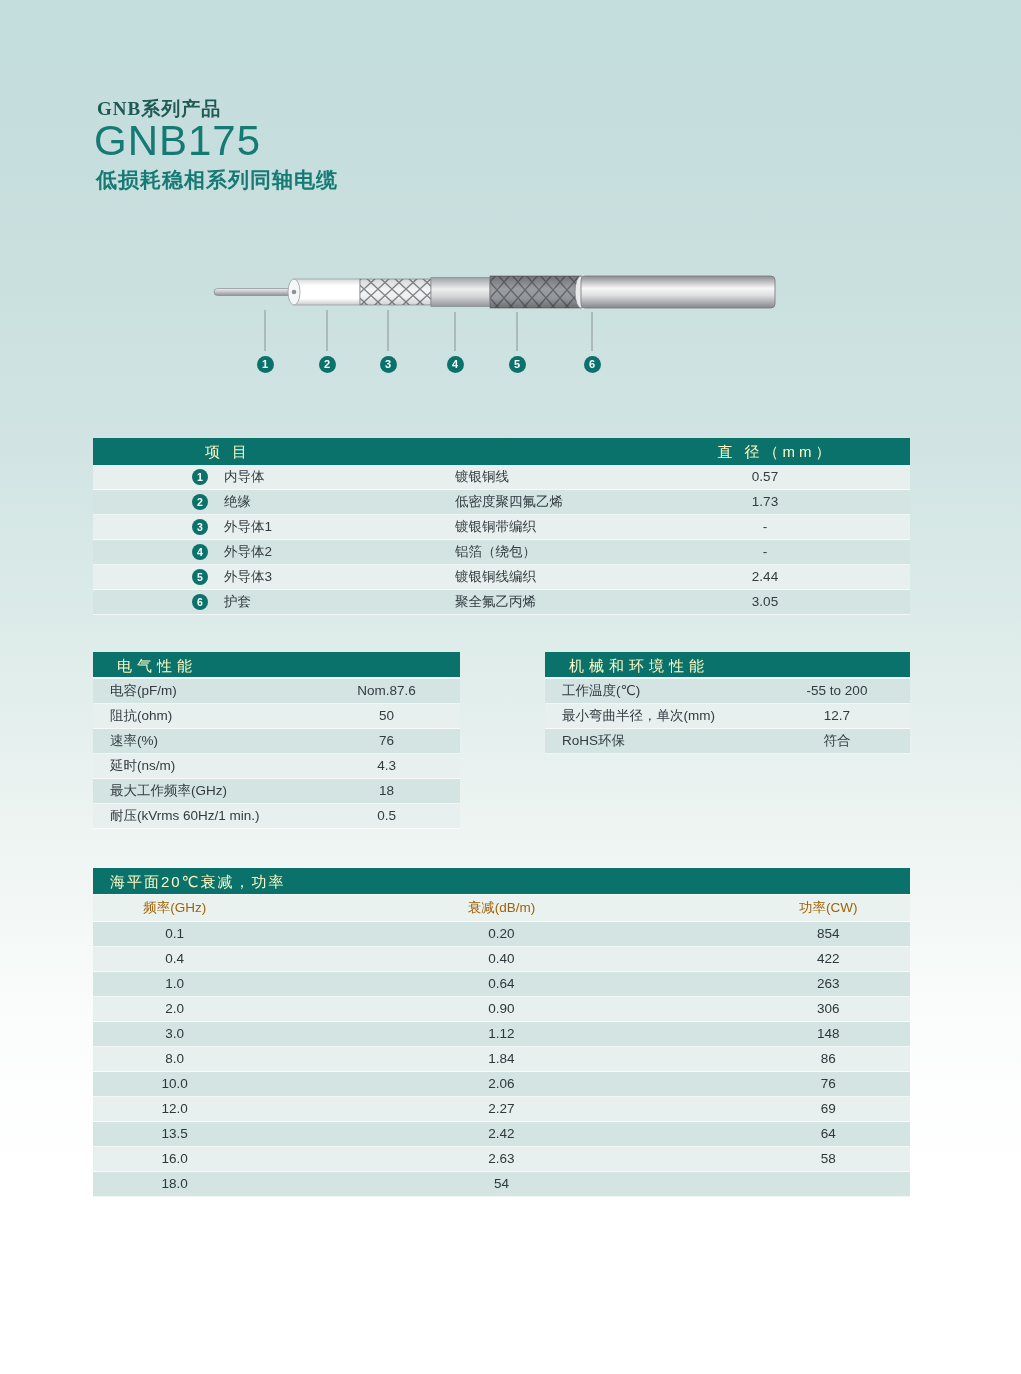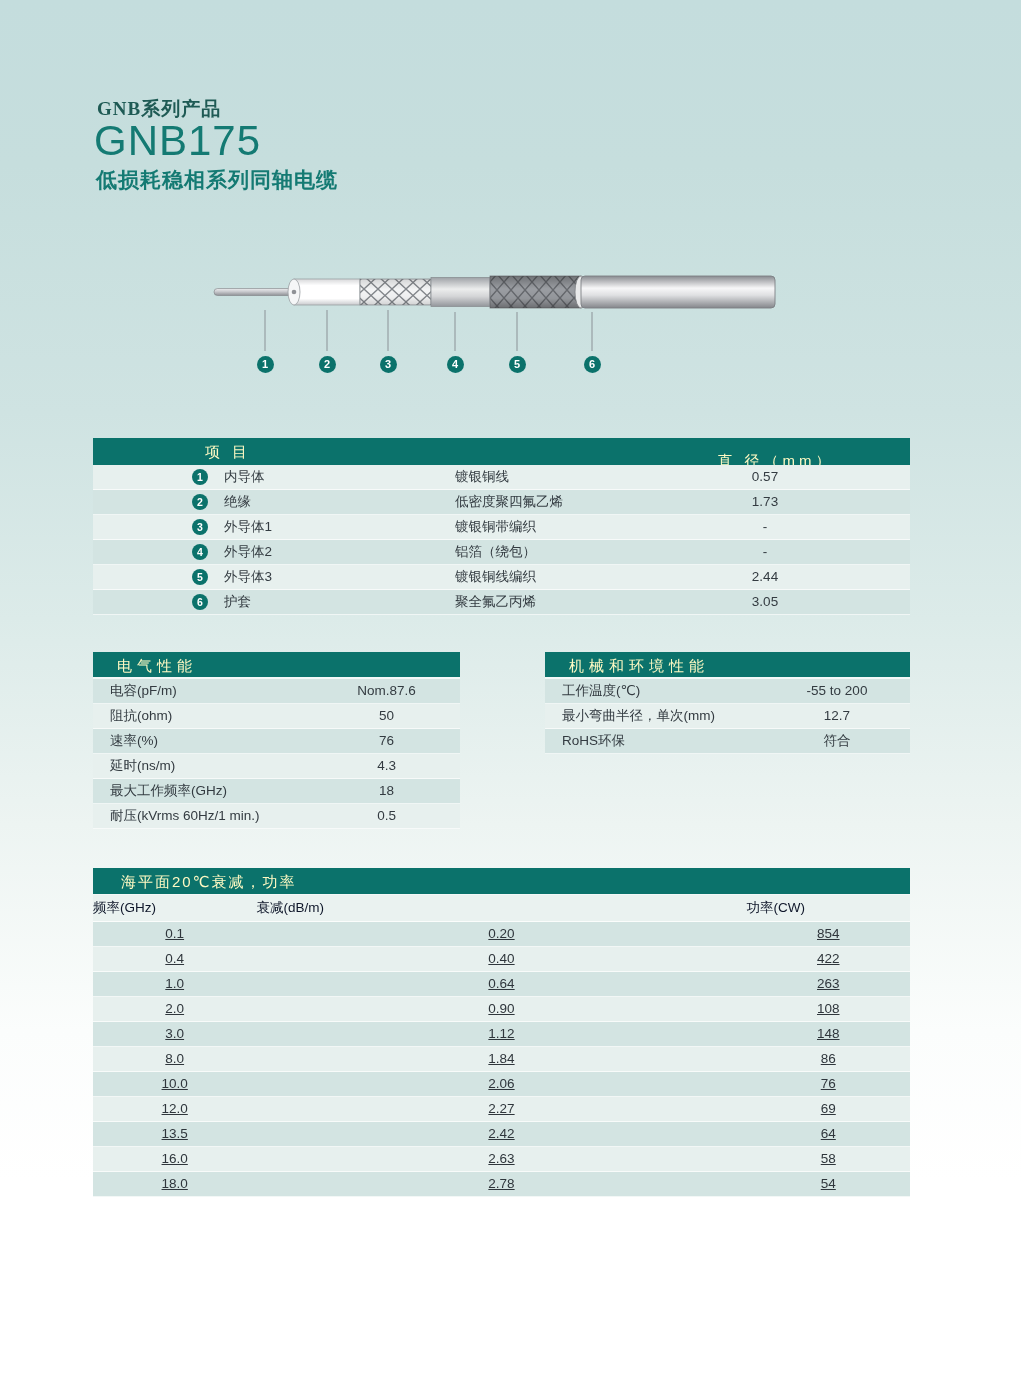--- a/index.html
+++ b/index.html
@@ -21,47 +21,47 @@
   }
   
   .tbar{background:#0b726b;color:#fef9c3;}
   .row-light{background:#e7f0ee;}
   .row-dark{background:#d3e4e2;}
   
   .ct{position:absolute;left:93px;top:438px;width:817px;}
   .ct-head{position:relative;height:27px;}
   .ct-head span{position:absolute;top:0;width:170px;line-height:27px;text-align:center;
                 font-size:15px;letter-spacing:4px;}
-  .ct-h1{left:50px;} .ct-h2{left:324px;margin-top:40px;} .ct-h3{left:598px;letter-spacing:2px;margin-top:9px;}
+  .ct-h1{left:50px;} .ct-h2{left:324px;margin-top:40px;} .ct-h3{left:598px;letter-spacing:2px;}
   .ct-row{position:relative;height:24px;border-bottom:1px solid rgba(255,255,255,.65);
           font-size:13.5px;color:#333b41;}
   .ct-badge{position:absolute;left:99px;top:4px;width:16px;height:16px;border-radius:50%;
             background:#0b726b;color:#fff;font-size:10.5px;font-weight:700;text-align:center;line-height:16px;}
   .ct-item{position:absolute;left:131px;line-height:24px;}
   .ct-mat{position:absolute;left:362px;line-height:24px;}
   .ct-dia{position:absolute;left:612px;width:120px;text-align:center;line-height:24px;}
   
   .side{position:absolute;top:652px;}
   .side.elec{left:93px;width:367px;}
   .side.mech{left:545px;width:365px;}
   .side-head{height:27px;line-height:27px;padding-left:24px;font-size:15px;letter-spacing:5px;
              border-bottom:2px solid #f2f8f7;box-sizing:border-box;}
   .side-row{position:relative;height:24px;line-height:24px;border-bottom:1px solid rgba(255,255,255,.65);
             font-size:13.5px;color:#333b41;}
   .side-label{position:absolute;left:17px;}
   .side-value{position:absolute;left:64%;width:32%;text-align:center;}
   
   .att{position:absolute;left:93px;top:868px;width:817px;}
-  .att-head{height:27px;line-height:27px;padding-left:28px;font-size:15px;letter-spacing:2px;
+  .att-head{height:27px;line-height:27px;padding-left:17px;font-size:15px;letter-spacing:2px;
             border-bottom:1px solid #f2f8f7;box-sizing:border-box;}
   .att-cols{display:grid;grid-template-columns:20% 60% 20%;height:26px;line-height:26px;
             background:#eaf2f0;border-bottom:1px solid rgba(255,255,255,.8);
-            color:#0f172a;font-size:13.5px;}
+            color:#a16207;font-size:13.5px;text-align:center;}
   .att-row{display:grid;grid-template-columns:20% 60% 20%;height:24px;line-height:24px;
-           border-bottom:1px solid rgba(255,255,255,.7);font-size:13.5px;color:#2f363c;text-align:center;text-decoration:underline;}
+           border-bottom:1px solid rgba(255,255,255,.7);font-size:13.5px;color:#2f363c;text-align:center;}
 </style>
 </head>
 <body>
 
 <div class="page">
 
   <div class="series">GNB系列产品</div>
   <div class="model">GNB175</div>
   <div class="subtitle">低损耗稳相系列同轴电缆</div>
 
@@ -260,21 +260,21 @@
           <span>422</span>
         </div>
         <div class="att-row row-dark">
           <span>1.0</span>
           <span>0.64</span>
           <span>263</span>
         </div>
         <div class="att-row row-light">
           <span>2.0</span>
           <span>0.90</span>
-          <span>108</span>
+          <span>306</span>
         </div>
         <div class="att-row row-dark">
           <span>3.0</span>
           <span>1.12</span>
           <span>148</span>
         </div>
         <div class="att-row row-light">
           <span>8.0</span>
           <span>1.84</span>
           <span>86</span>
@@ -294,19 +294,18 @@
           <span>2.42</span>
           <span>64</span>
         </div>
         <div class="att-row row-light">
           <span>16.0</span>
           <span>2.63</span>
           <span>58</span>
         </div>
         <div class="att-row row-dark">
           <span>18.0</span>
-          <span>2.78</span>
           <span>54</span>
         </div>
       </div>
   </div>
 
 </div>
 
 </body></html>

